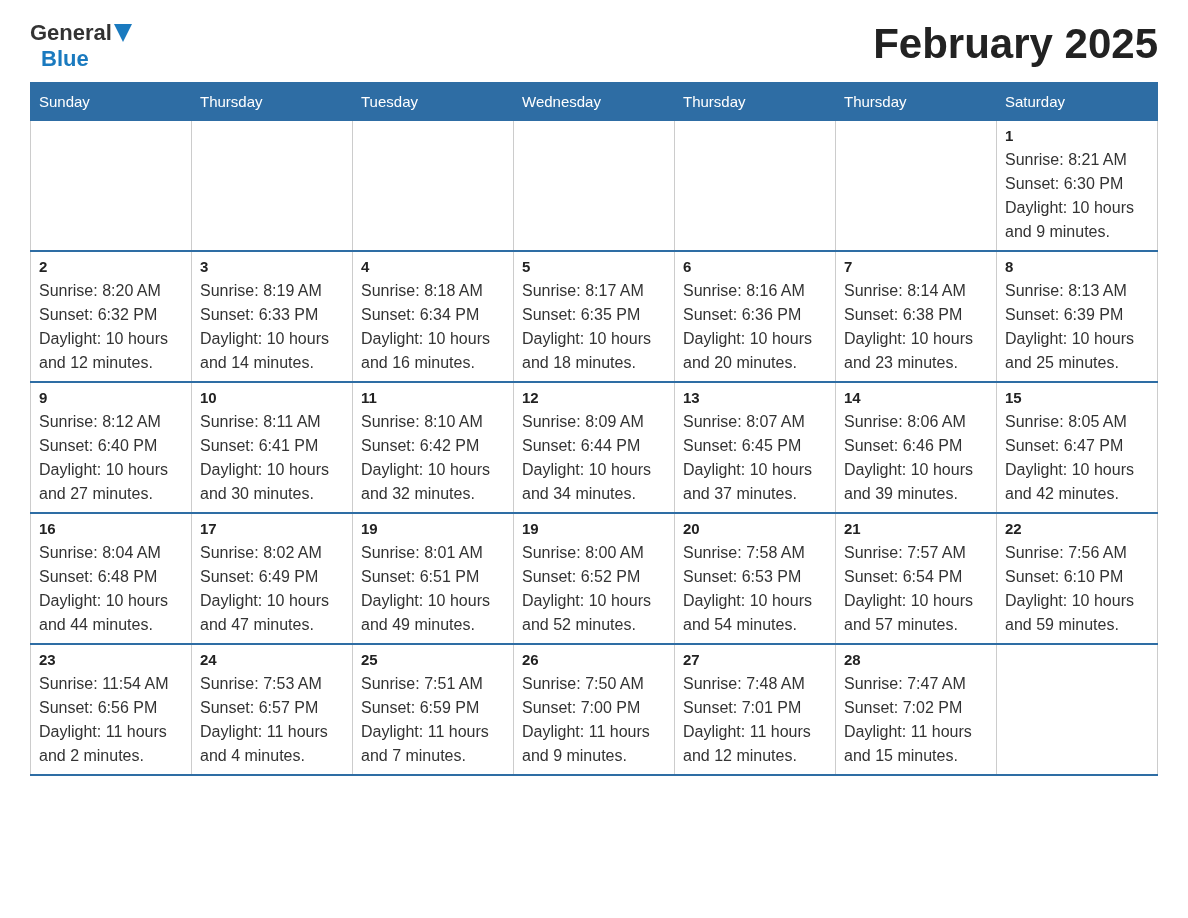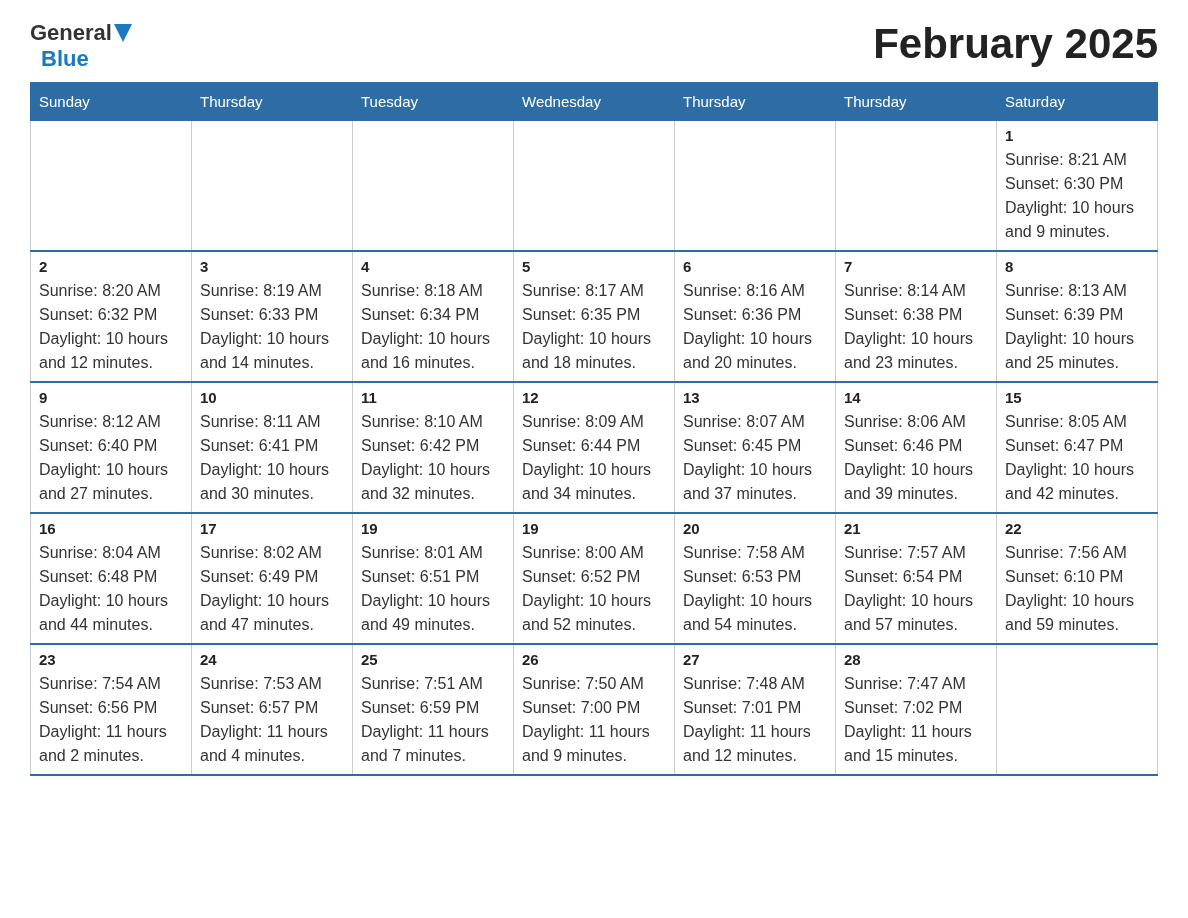--- a/index.html
+++ b/index.html
@@ -266,21 +266,21 @@
         <td>
           <div class="day-number">22</div>
           <div class="day-info">Sunrise: 7:56 AM
 Sunset: 6:10 PM
 Daylight: 10 hours and 59 minutes.</div>
         </td>
       </tr>
       <tr>
         <td>
           <div class="day-number">23</div>
-          <div class="day-info">Sunrise: 7:54 AM
+          <div class="day-info">Sunrise: 11:54 AM
 Sunset: 6:56 PM
 Daylight: 11 hours and 2 minutes.</div>
         </td>
         <td>
           <div class="day-number">24</div>
           <div class="day-info">Sunrise: 7:53 AM
 Sunset: 6:57 PM
 Daylight: 11 hours and 4 minutes.</div>
         </td>
         <td>

